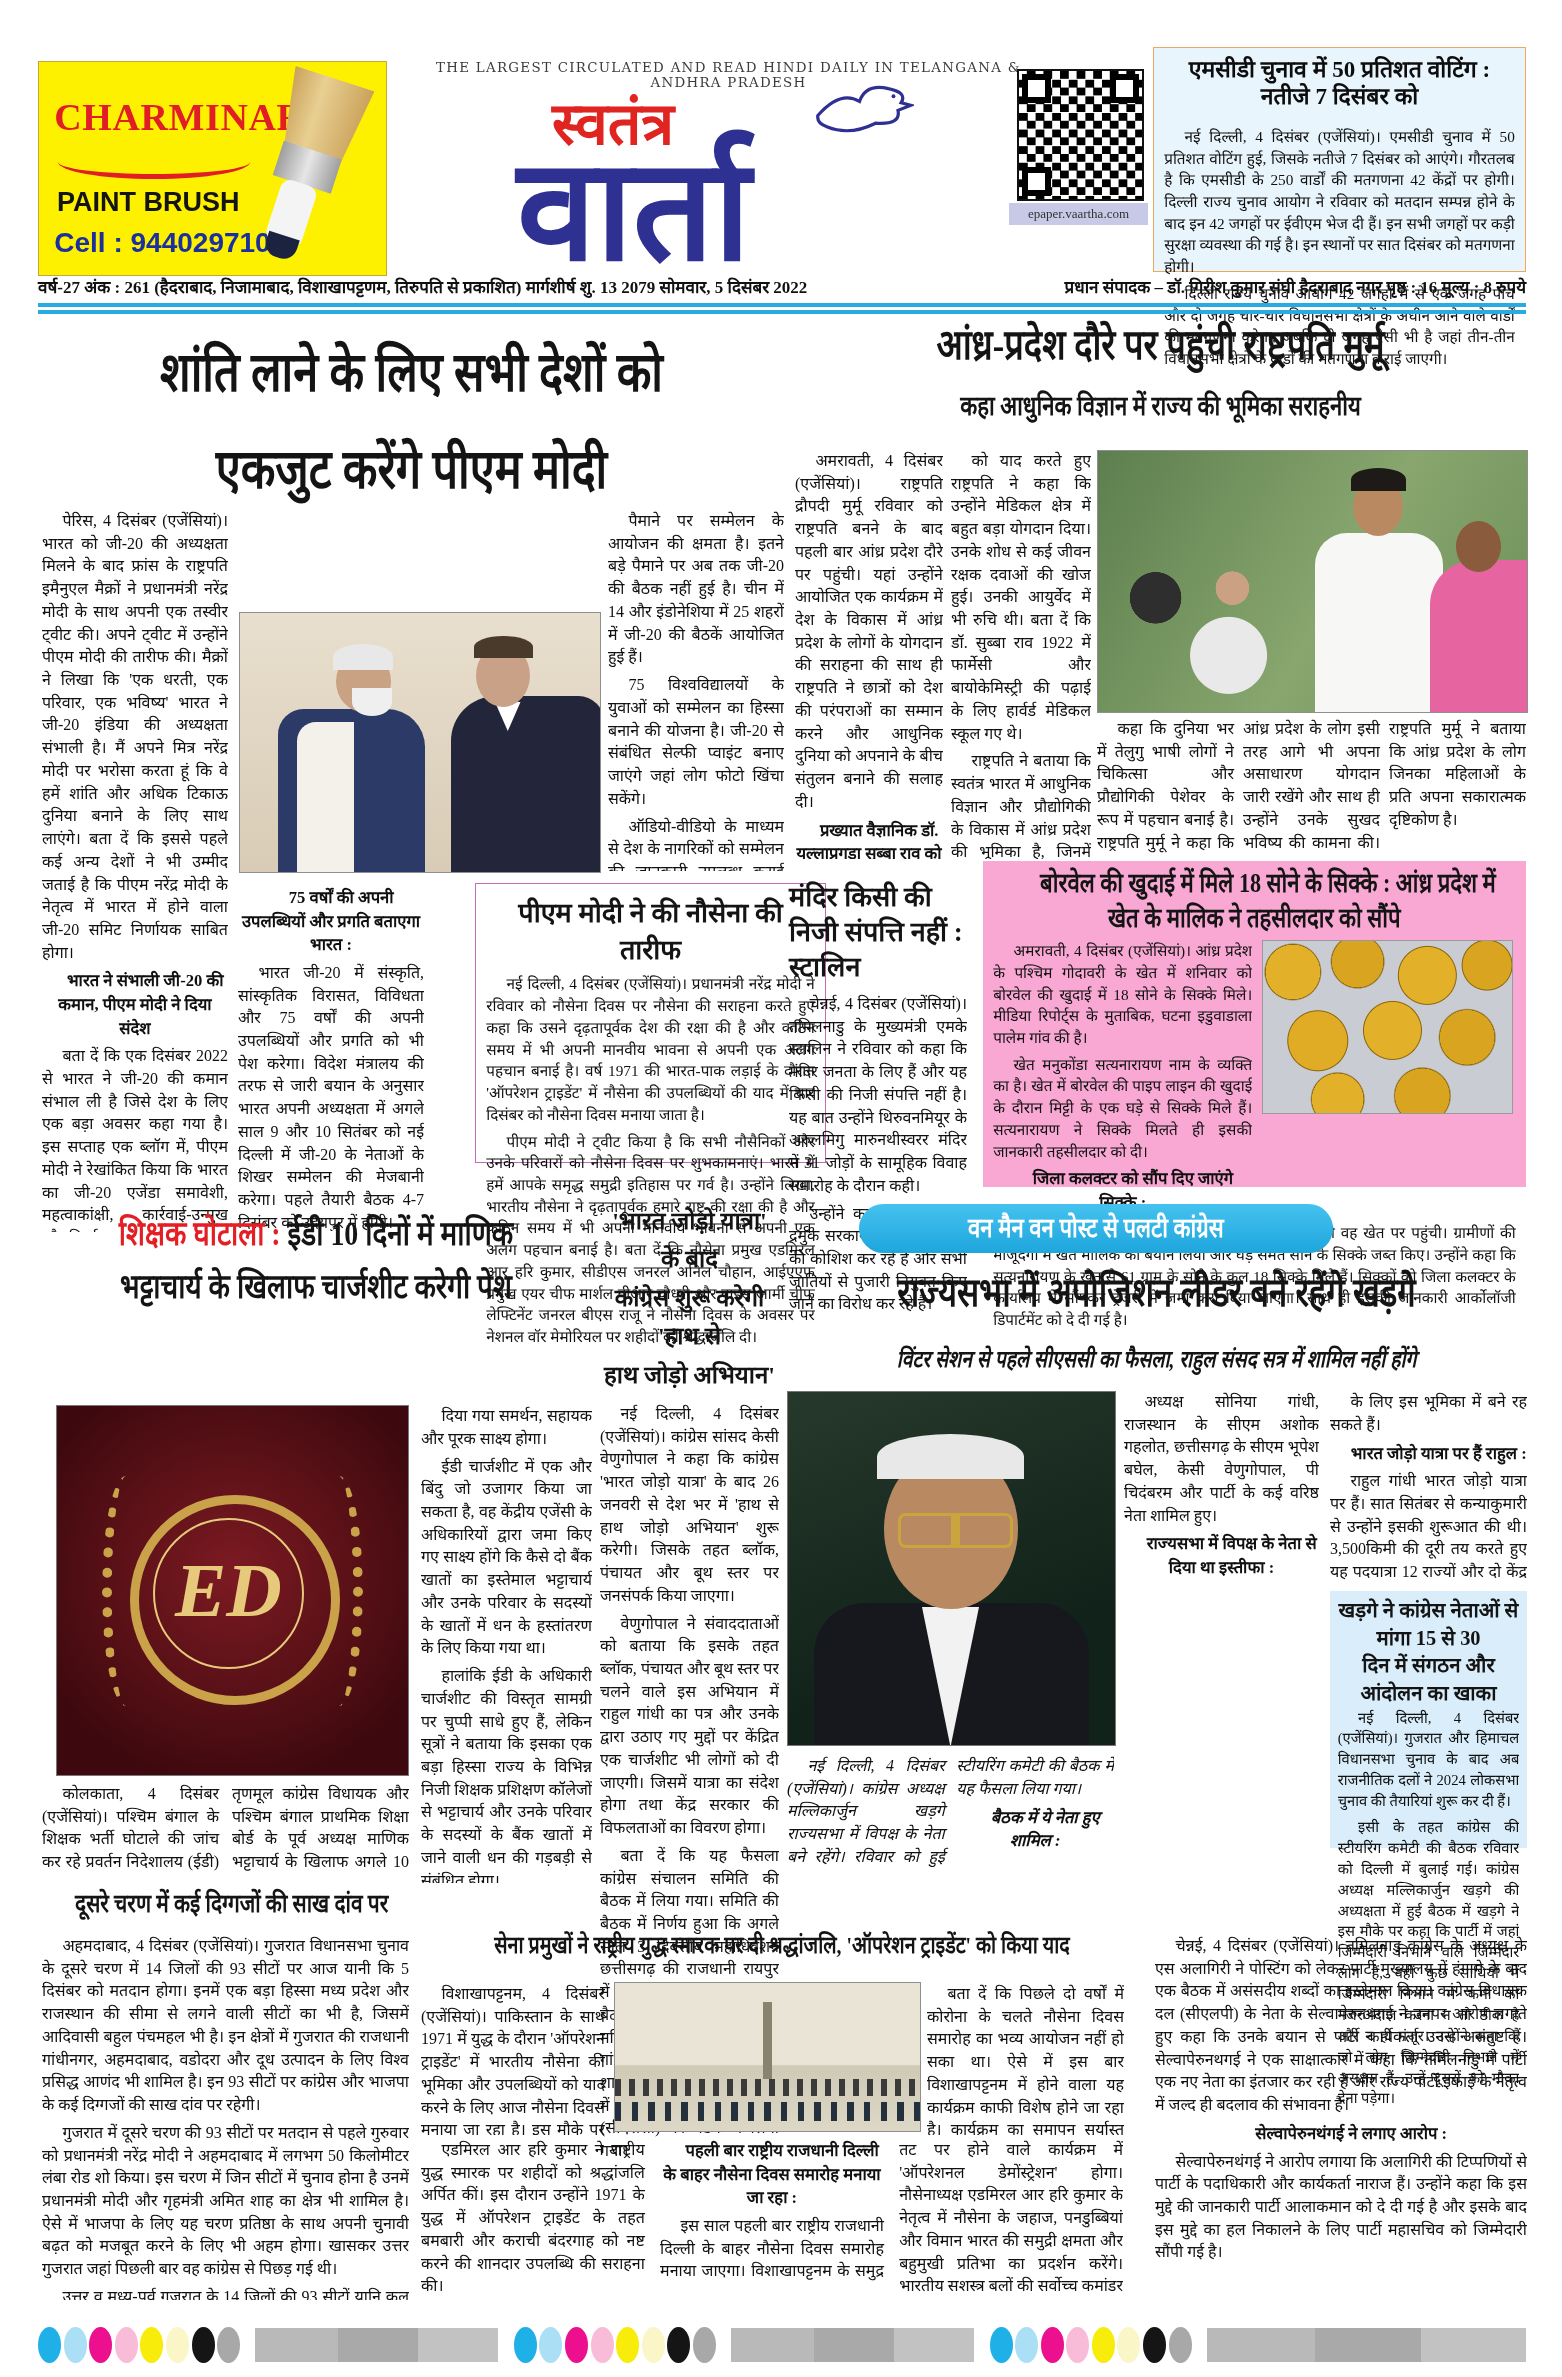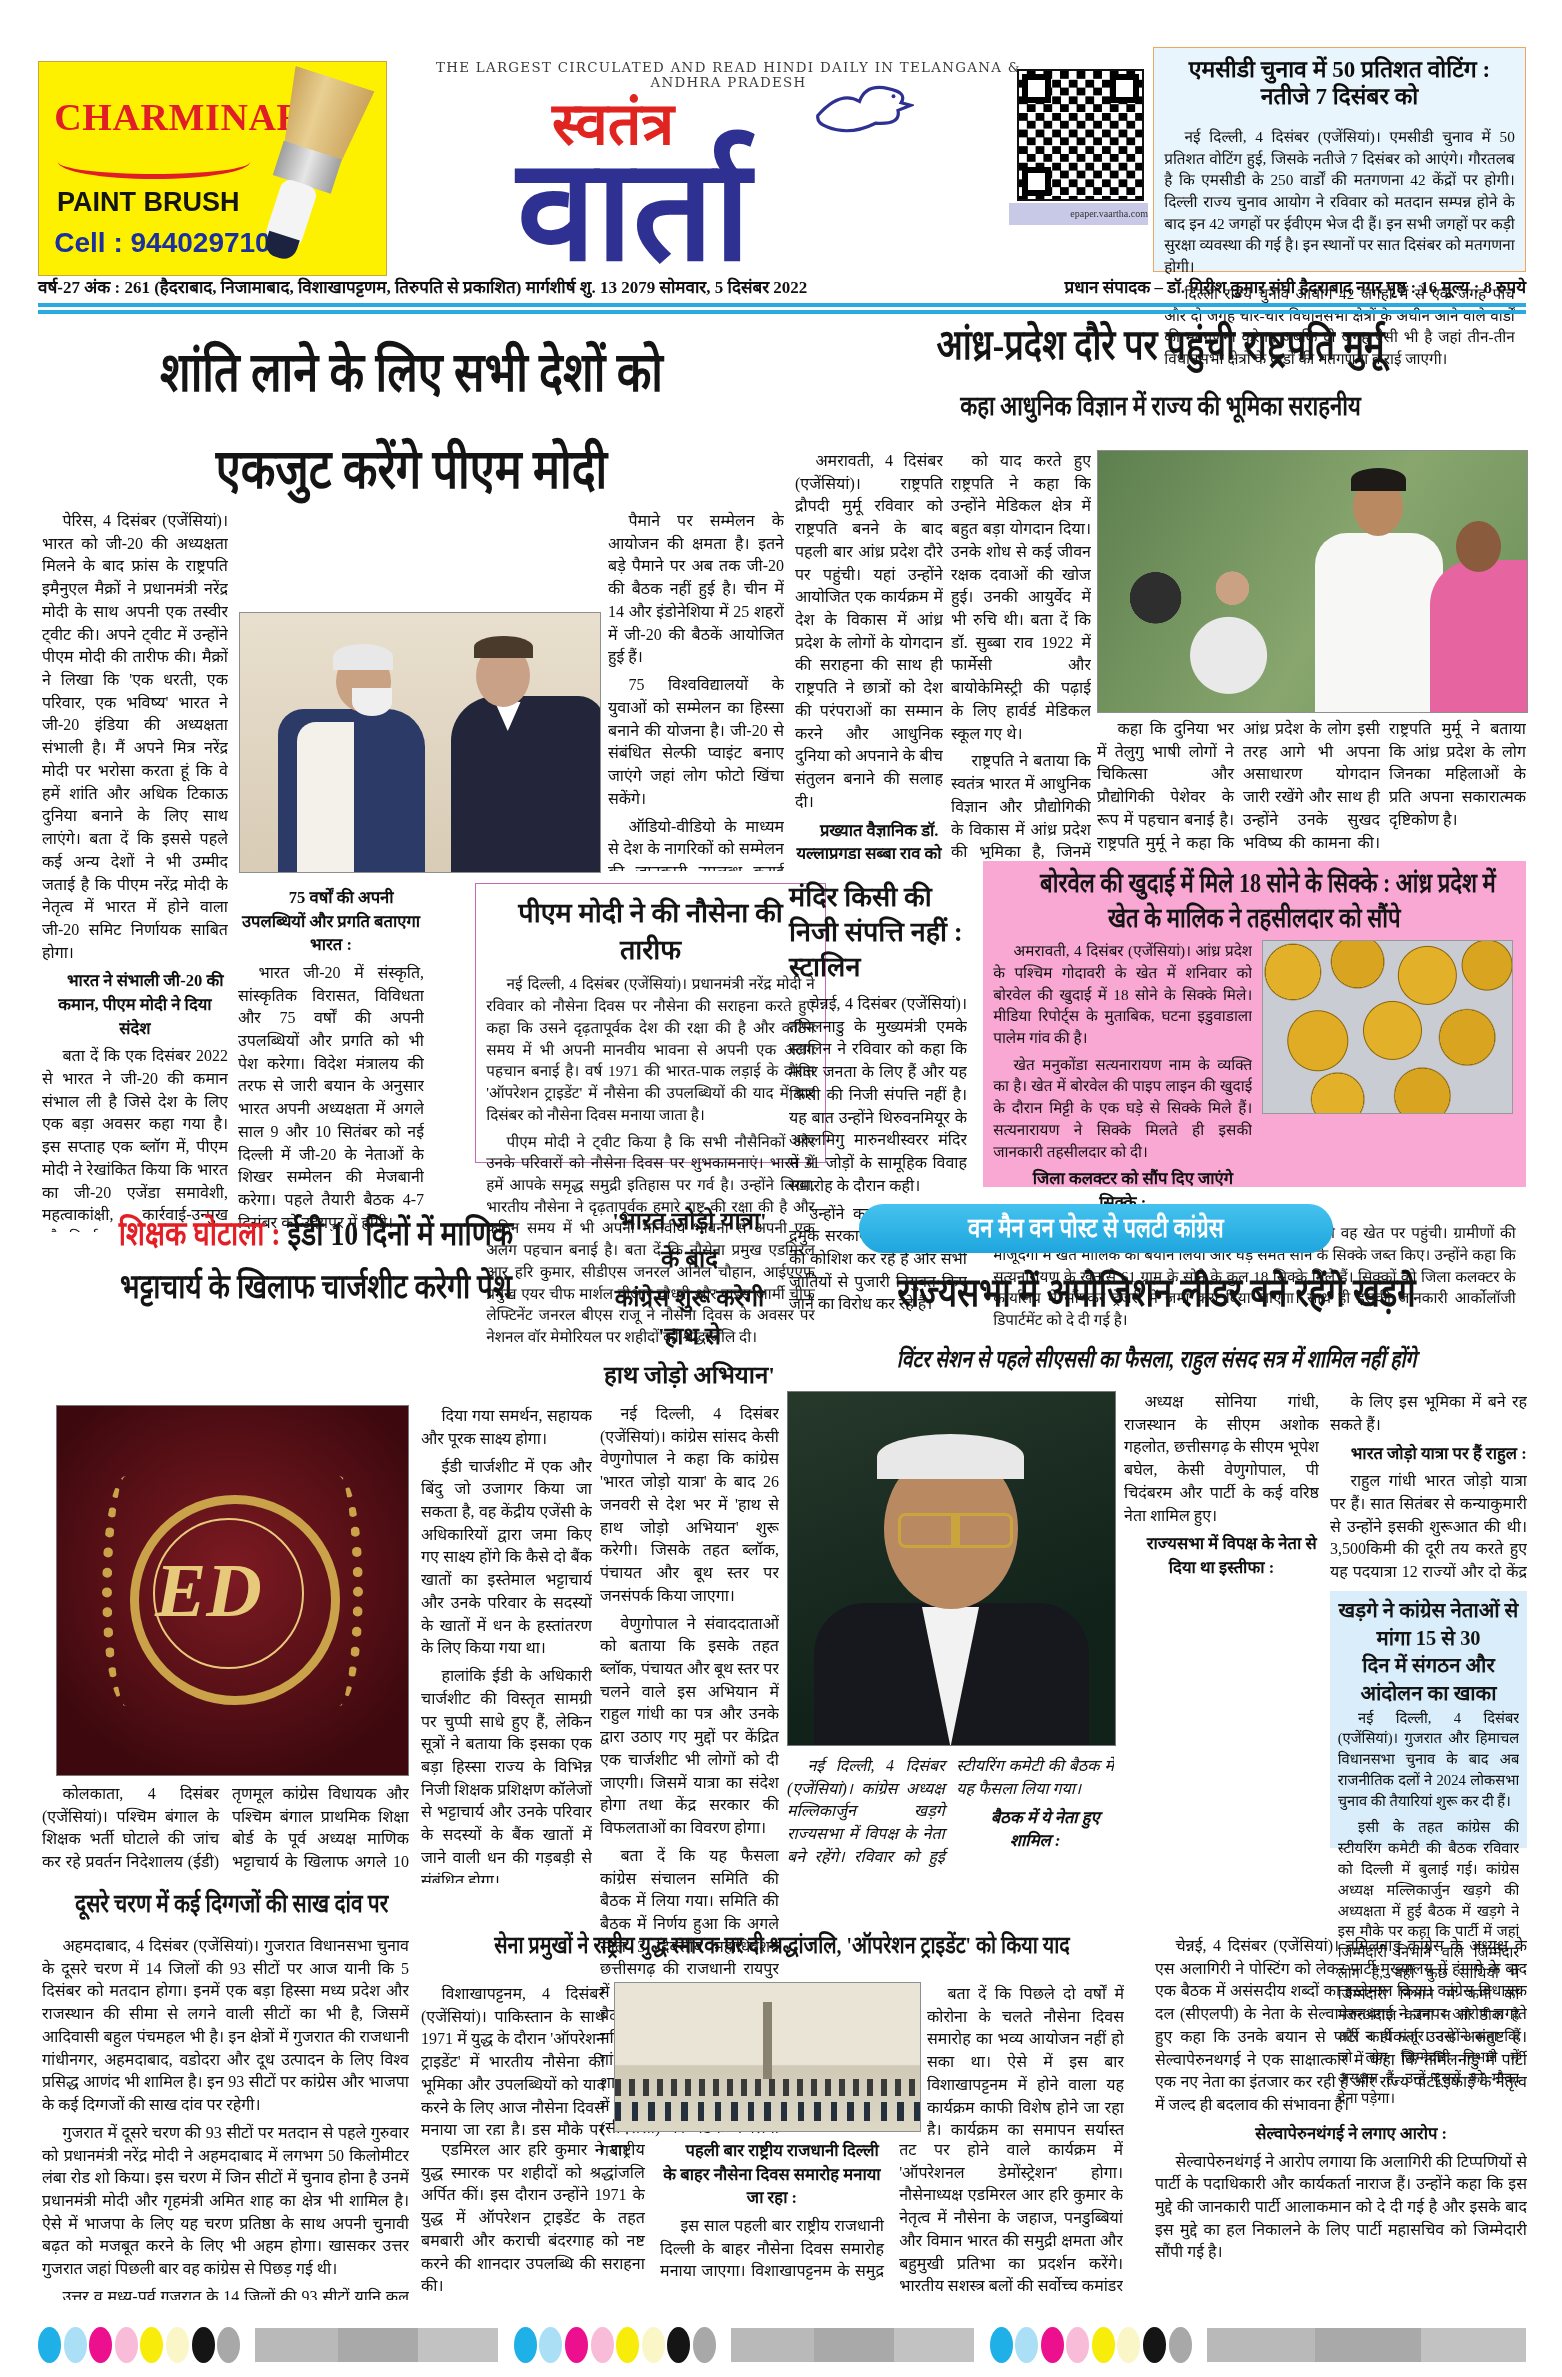--- a/index.html
+++ b/index.html
@@ -32,22 +32,22 @@
            text-align:center;font-family:"DejaVu Serif",serif;}
   #masthead{left:396px;top:77px;width:658px;height:198px;}
   #mast-red{position:absolute;left:156px;top:18px;font-size:59px;font-weight:bold;color:#e02521;line-height:1;}
   #mast-blue{position:absolute;left:121px;top:63px;font-size:142px;font-weight:bold;color:#2e3192;line-height:1;}
   #dove{position:absolute;left:409px;top:0px;}
 
   #qr{left:1017px;top:69px;width:123px;height:128px;border:2.6px solid #111;
       background:conic-gradient(#000 25%,#fff 0 50%,#000 0 75%,#fff 0) 0 0/16.6px 16.6px;}
   .qr-finder{position:absolute;width:29px;height:29px;background:#fff;border:6.4px solid #000;box-sizing:border-box;}
   #qrf1{left:2.6px;top:2.6px;} #qrf2{right:2.6px;top:2.6px;} #qrf3{left:2.6px;bottom:2.6px;}
-  #qr-caption{left:1009px;top:203px;width:139px;height:22px;background:#c7c9e6;font-size:10px;
-              text-align:right;line-height:22px;color:#333;}
+  #qr-caption{left:1009px;top:203px;width:139px;height:22px;background:#c7c9e6;font-size:13px;
+              text-align:center;line-height:22px;color:#333;}
 
   #mcd-box{left:1153px;top:47px;width:373px;height:225px;background:#e9f5fc;border:1.3px solid #eda75f;
            box-sizing:border-box;padding:7.7px 10.2px;}
   #mcd-title{font-size:23px;font-weight:bold;text-align:center;line-height:1.2;margin-bottom:15px;}
   #mcd-box .body-text{font-size:15.3px;}
 
   #dateline{left:38px;top:275px;width:1488px;display:flex;justify-content:space-between;
             font-size:17px;font-weight:600;color:#111;}
   #rule1{left:38px;top:303px;width:1488px;height:3.8px;background:#29abe2;}
   #rule2{left:38px;top:310px;width:1488px;height:3.8px;background:#29abe2;}
@@ -118,21 +118,21 @@
   #gold-p3{margin-top:2.6px;}
 
   
   #ed-headline{left:38px;top:1208px;width:556px;text-align:center;}
   #ed-headline .l{font-size:34px;font-weight:bold;line-height:1.55;white-space:nowrap;}
   .red-kicker{color:#e31e24;}
   #ed-photo{left:56px;top:1405px;width:351px;height:369px;background:radial-gradient(circle at 50% 45%,#7d1a22,#3d090e 80%);
             border:0.6px solid #777;overflow:hidden;}
   #ed-ring{position:absolute;left:73px;top:89px;width:192px;height:192px;border:9px solid #c9a24a;border-radius:50%;}
   #ed-ring-inner{position:absolute;left:96px;top:112px;width:147px;height:147px;border:2.6px solid #e6c97a;border-radius:50%;
-                 color:#e6c97a;font-size:77px;font-style:italic;font-weight:bold;line-height:140px;}
+                 color:#e6c97a;font-size:77px;font-style:italic;font-weight:bold;text-align:center;line-height:140px;}
   #ed-wreath-l{position:absolute;left:45px;top:70px;width:38px;height:230px;border-left:10.2px dotted #c9a24a;border-radius:50%;}
   #ed-wreath-r{position:absolute;right:45px;top:70px;width:38px;height:230px;border-right:10.2px dotted #c9a24a;border-radius:50%;}
   #ed-col-right{left:421px;top:1405px;width:171px;height:478px;}
   #ed-below{left:42px;top:1783px;width:367px;height:101px;column-count:2;column-gap:12.8px;}
 
   #bjy{left:600px;top:1202px;width:179px;height:682px;}
   #bjy-h{font-size:24px;font-weight:bold;text-align:center;line-height:1.6;margin-bottom:9px;}
 
   #k-banner{left:859px;top:1204px;width:474px;height:49px;border-radius:25.5px;
             background:linear-gradient(180deg,#45c2ef,#1ea6dd);color:#fff;font-size:27px;font-weight:bold;

